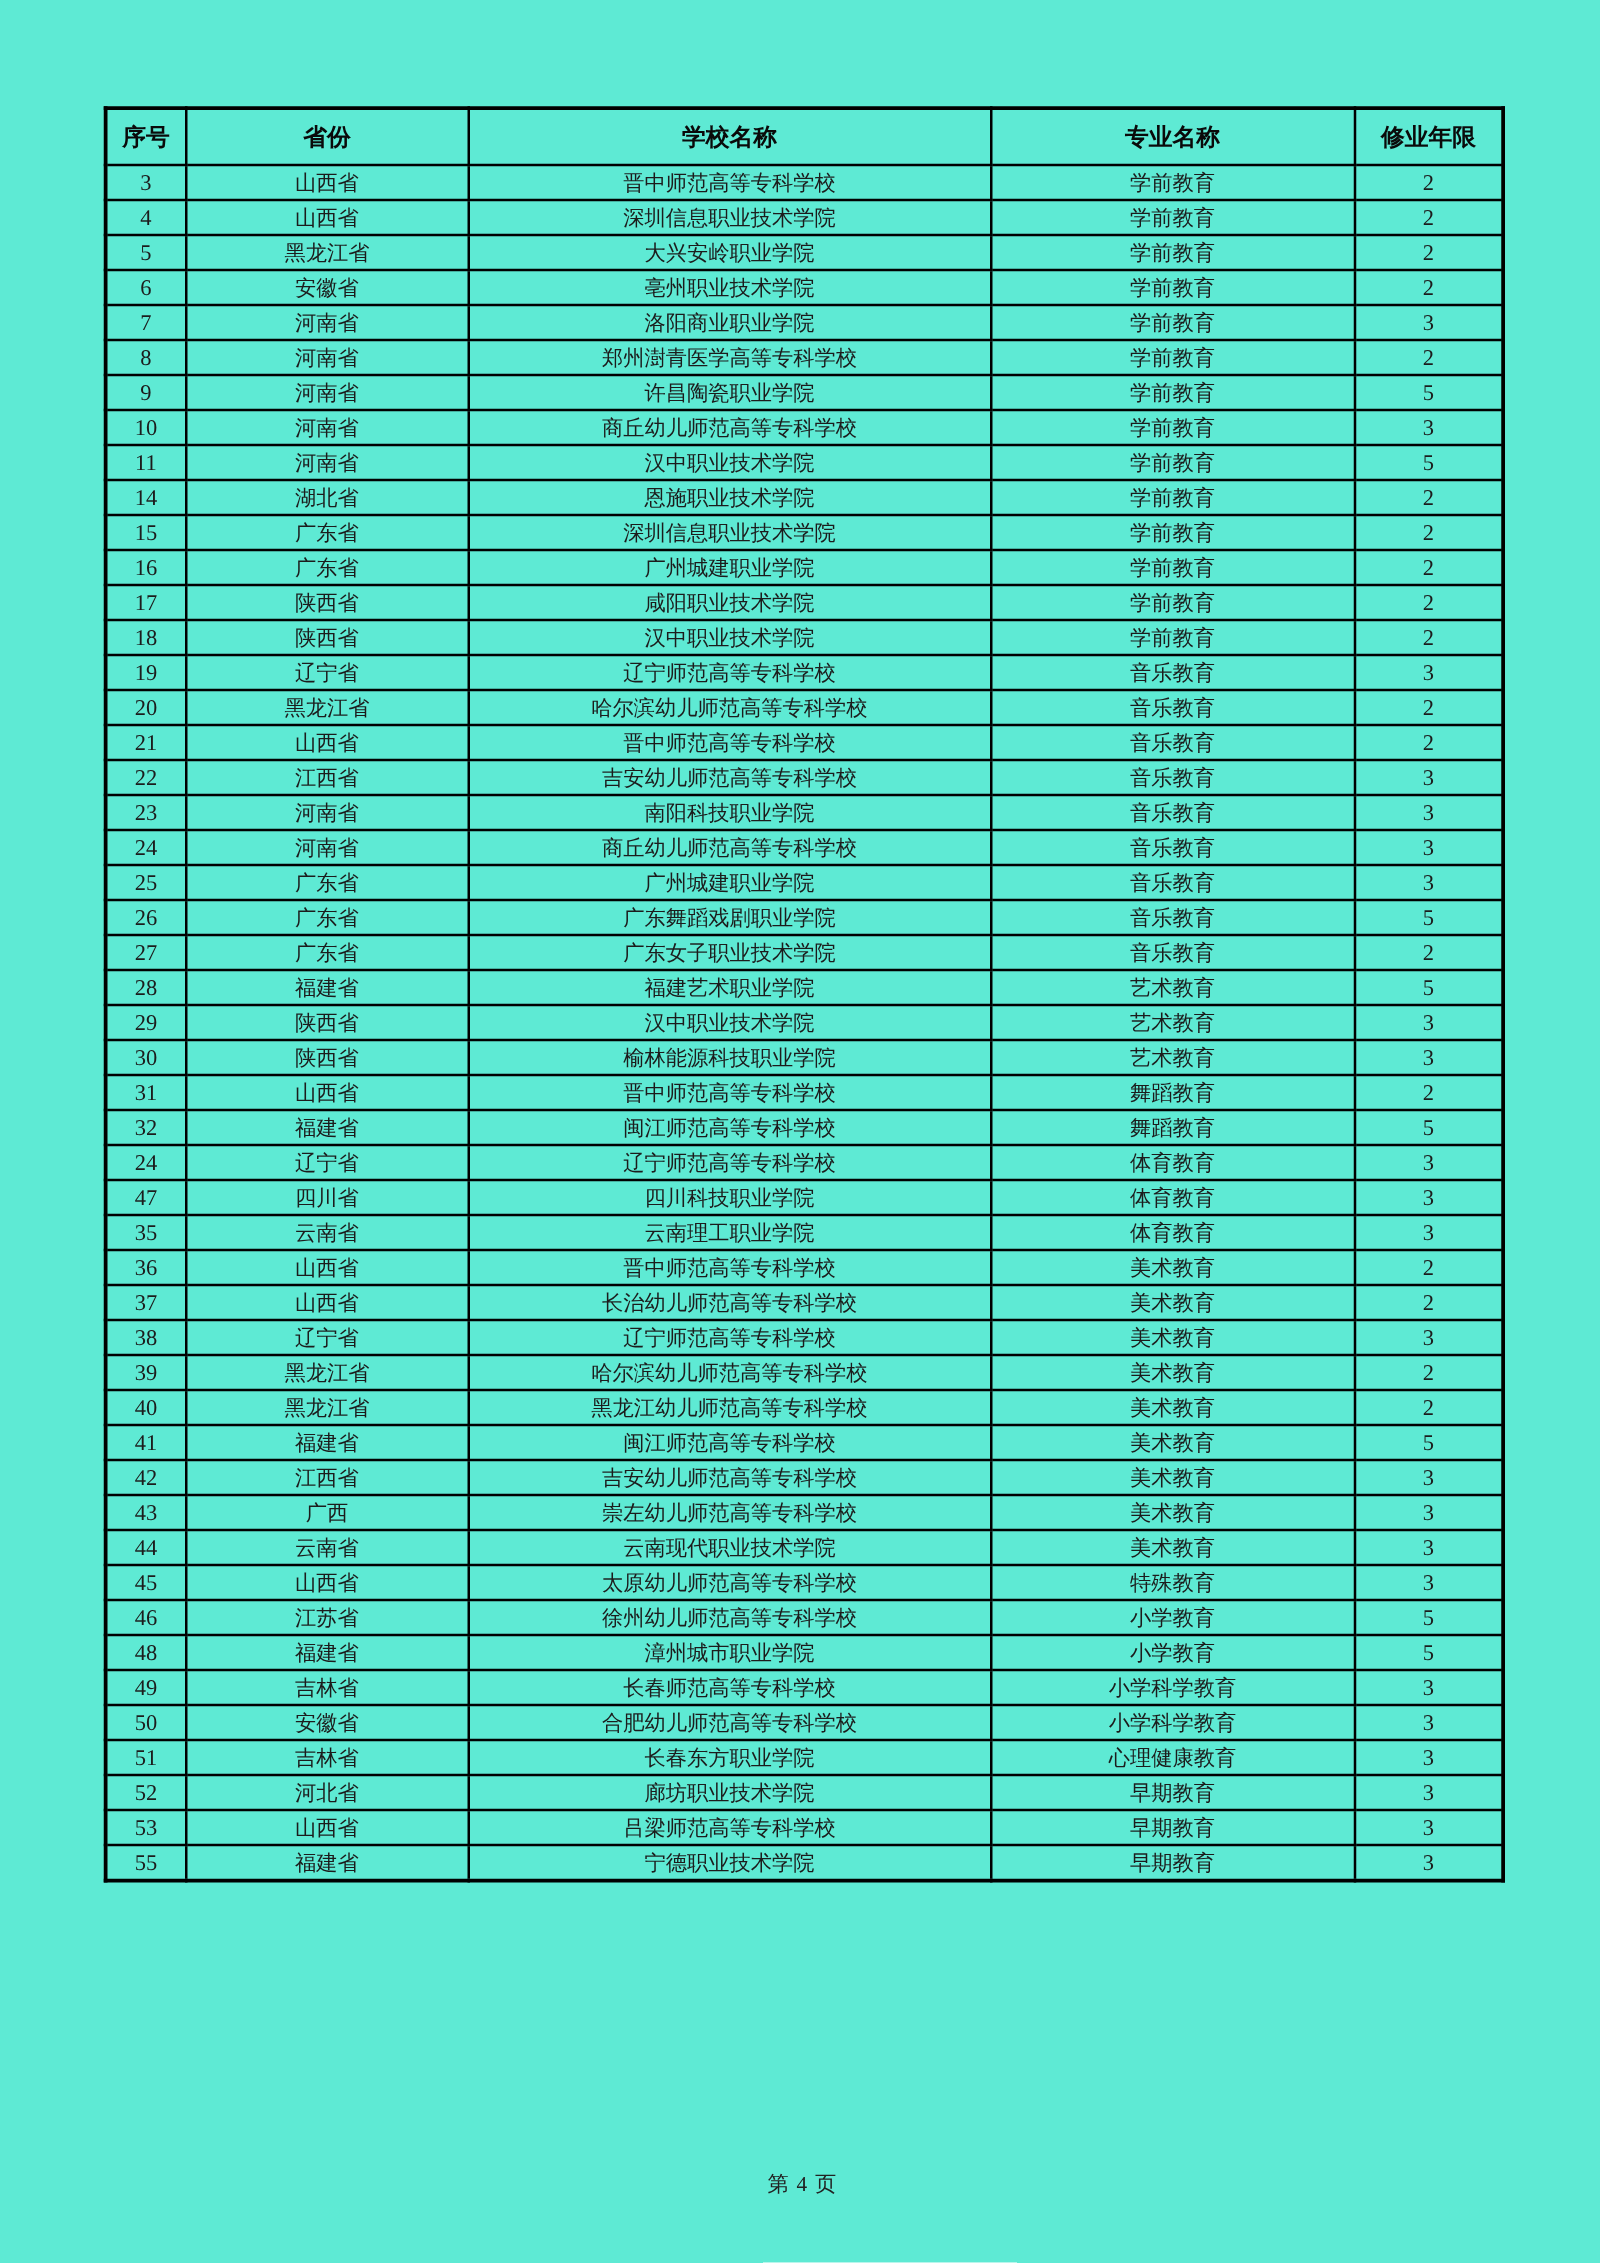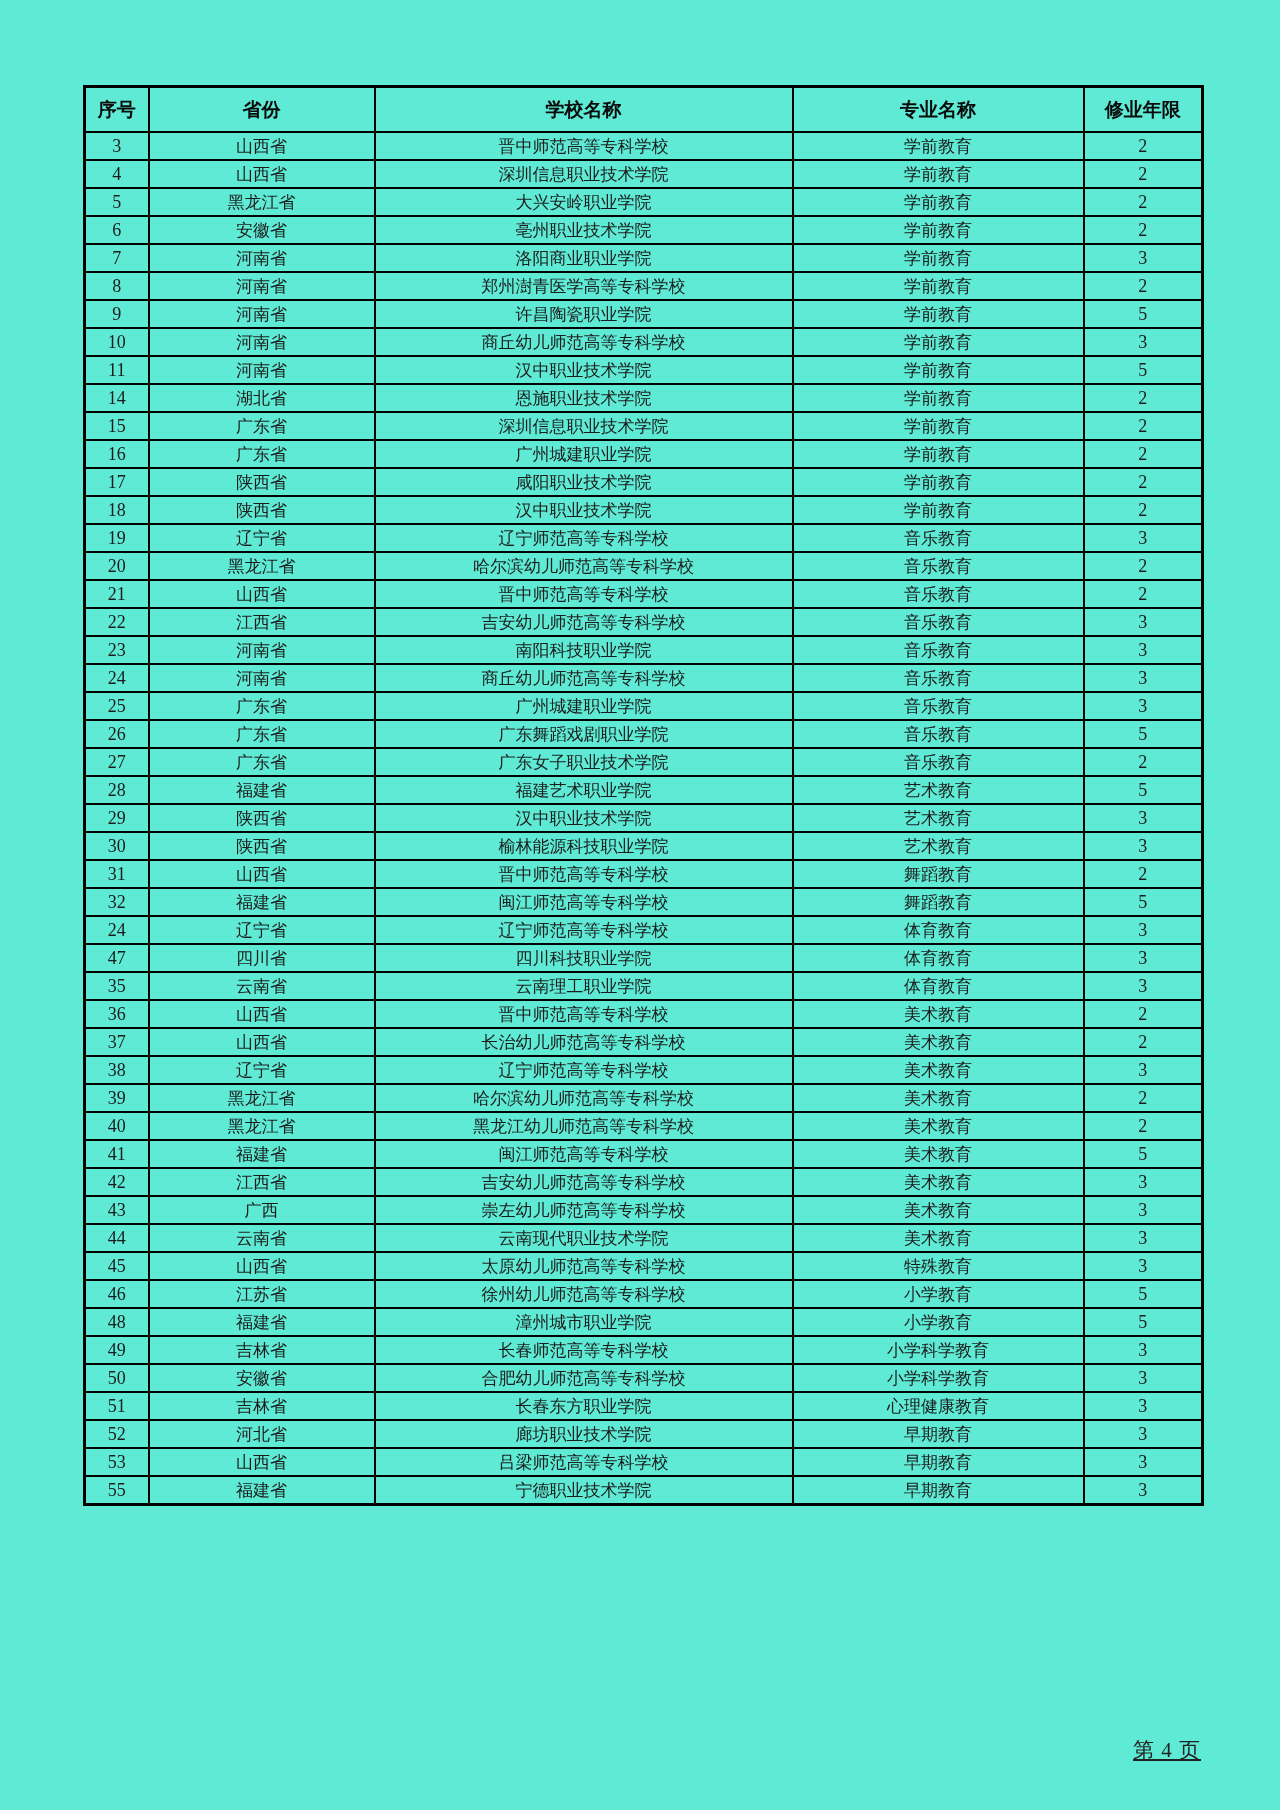--- a/index.html
+++ b/index.html
@@ -47,25 +47,24 @@
   }
   .doc-table tbody td.col-index,
   .doc-table tbody td.col-years {
     font-size: 18px;
   }
   .page-footer {
     position: absolute;
     left: 83px;
     width: 1118px;
     top: 1736px;
-    text-align: right;
-    font-size: 21px;
+    text-align: center;
+    font-size: 17px;
     color: #222222;
     letter-spacing: 1px;
-    text-decoration: underline;
   }
 </style>
 </head>
 <body>
 
 <div class="page">
 
   <table class="doc-table">
     <colgroup>
       <col style="width:64px">

